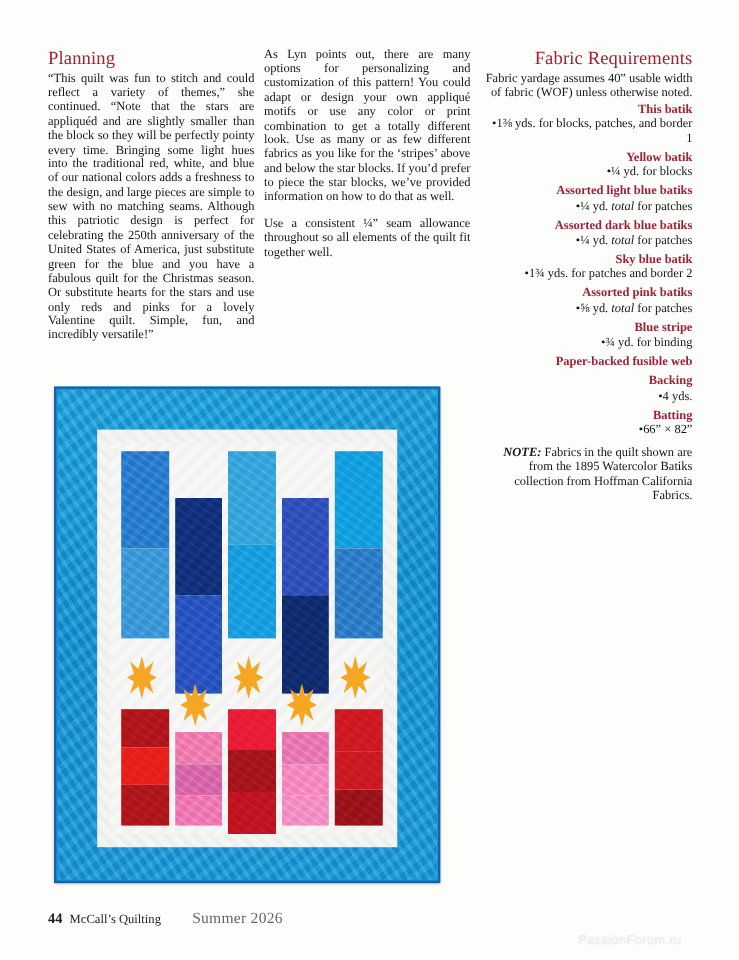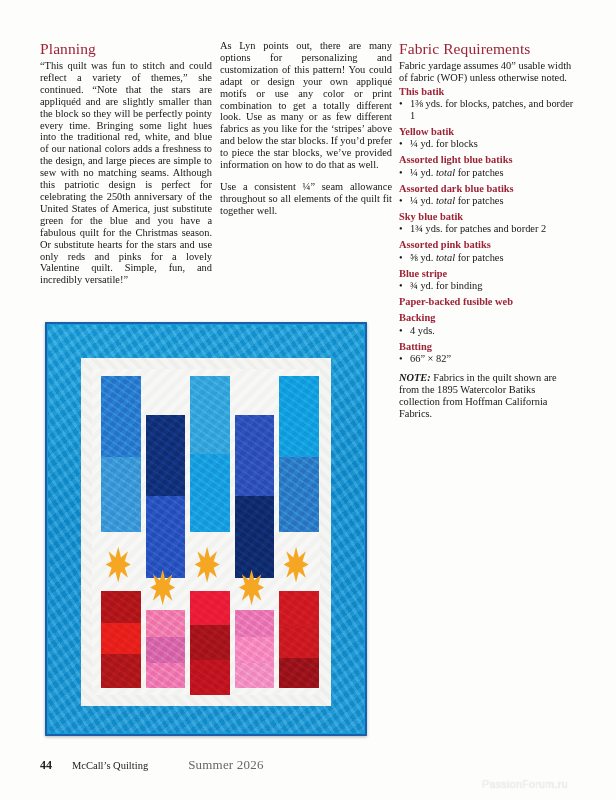--- a/index.html
+++ b/index.html
@@ -10,21 +10,21 @@
     font-family:"Liberation Serif", serif;
     position:relative;
     overflow:hidden;
   }
   .page { position:absolute; inset:0; }
 
   
   .col { position:absolute; top:40px; }
   #col1 { left:40px;  width:172px; }
   #col2 { left:220px; width:172px; }
-  #col3 { left:399px; width:178px; }
+  #col3 { left:399px; width:178px;text-align:right; }
 
   .hdg {
     color:#9d2235;
     font-size:15.5px;
     font-weight:normal;
     margin:0 0 3px 0;
     letter-spacing:.1px;
     line-height:1.1;
   }
   .body-p {
@@ -68,21 +68,21 @@
     line-height:11.9px;
     color:#161616;
     margin:7px 0 0 0;
   }
   .fr-note i { font-style:italic;font-weight:bold; }
 
   
   .footer {
     position:absolute;
     left:40px; top:757px;
-    display:flex; align-items:baseline; gap:20px;
+    display:flex; align-items:baseline; gap:6px;
     color:#222;
   }
   .pg-num { font-size:12px; font-weight:bold; }
   .pub-name { font-size:10.5px; }
   .issue { font-size:13px; color:#666; margin-left:20px; letter-spacing:.2px; }
 
   .watermark {
     position:absolute;
     left:482px; top:778px;
     font-family:"Liberation Sans", sans-serif;

